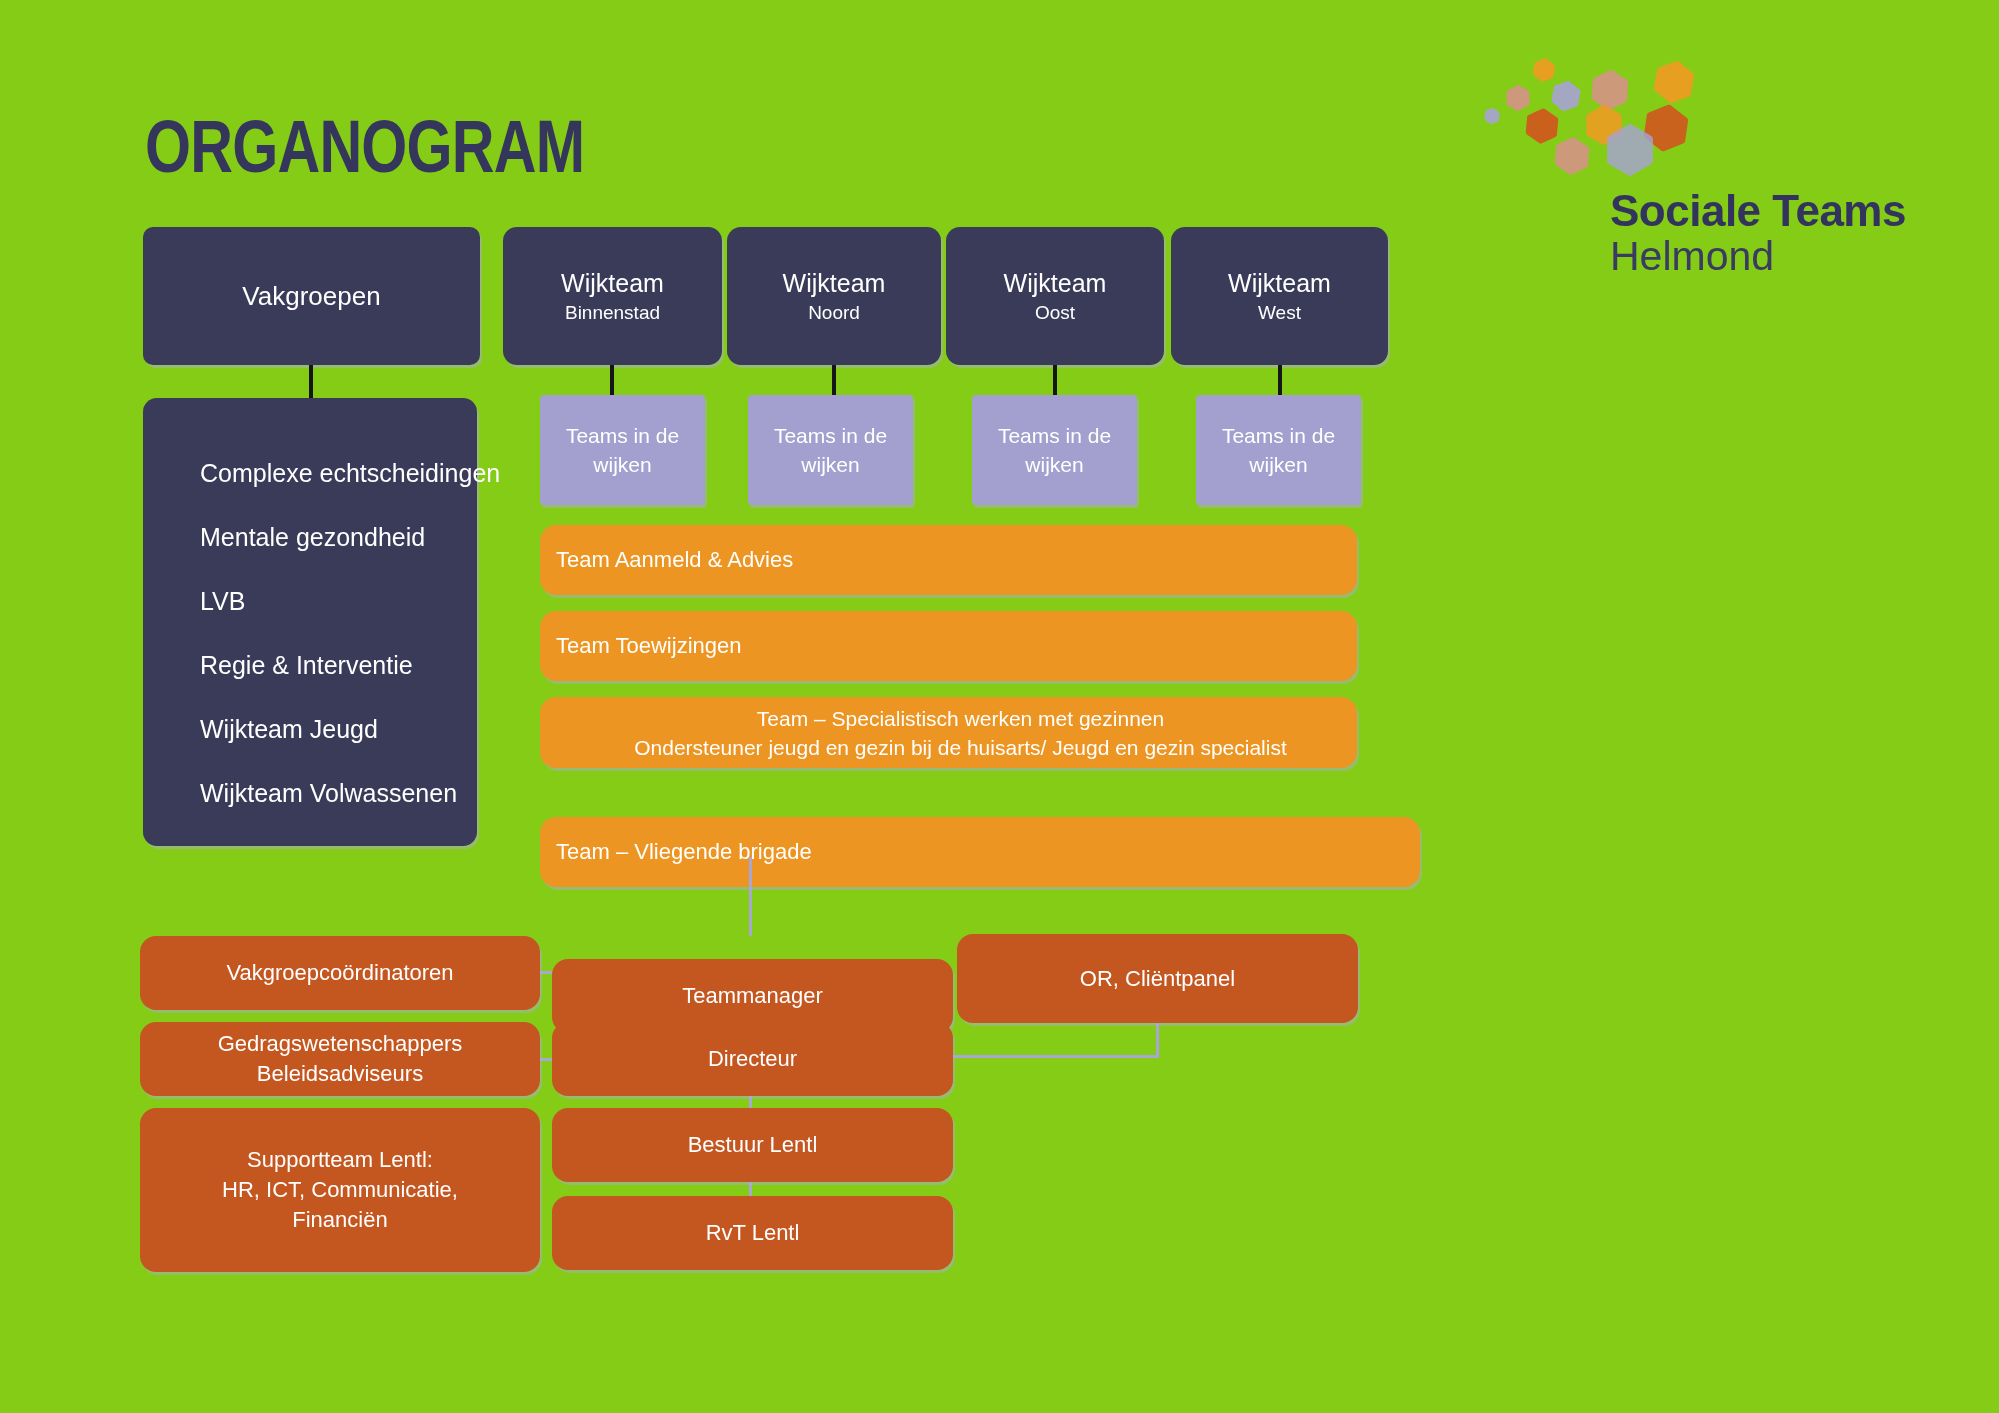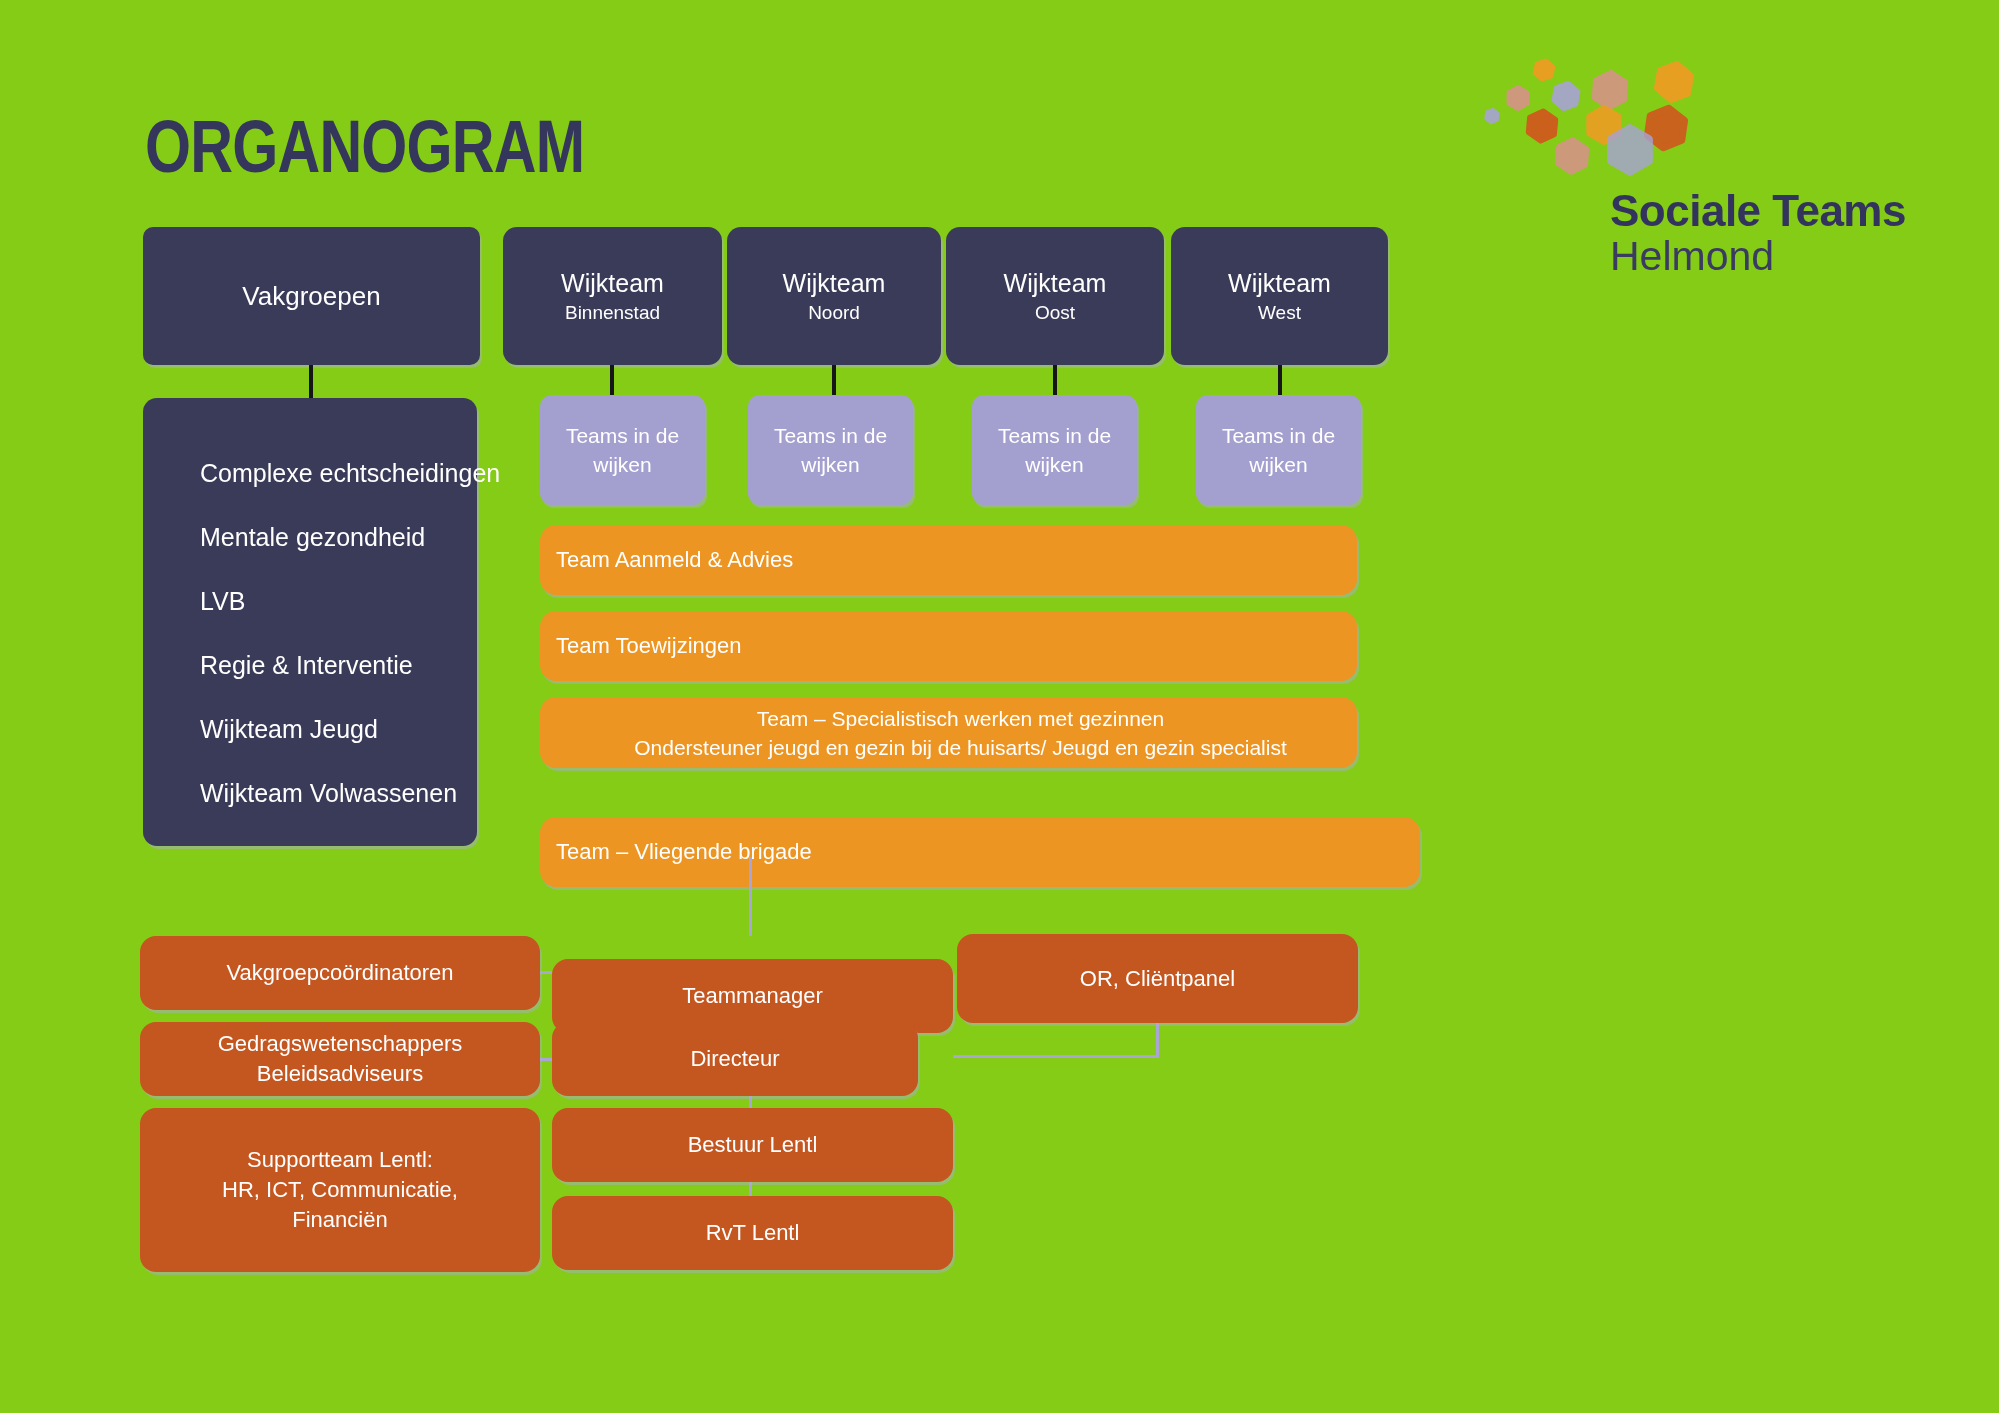--- a/index.html
+++ b/index.html
@@ -8,21 +8,21 @@
     font-family:"Liberation Sans", sans-serif;
   }
   .abs{position:absolute;box-sizing:border-box;}
   .box{
     position:absolute;box-sizing:border-box;color:#ffffff;
     display:flex;align-items:center;justify-content:center;
     text-align:center;
     box-shadow:2px 3px 0 rgba(174,171,216,0.45);
   }
   .navy{background:#3a3b59;border-radius:14px;}
-  .lavender{background:#a3a0cf;border-radius:12px;}
+  .lavender{background:#a3a0cf;border-radius:4px;}
   .orangebar{background:#ed9522;border-radius:16px;justify-content:flex-start;text-align:left;}
   .rust{background:#c45620;border-radius:16px;}
   .wt-title{font-size:25px;line-height:32px;}
   .wt-sub{font-size:19px;line-height:27px;}
   .vak-title{font-size:26px;}
   .listpanel{
     background:#3a3b59;border-radius:14px;color:#fff;
     padding:43px 18px 0 57px;box-shadow:2px 3px 0 rgba(174,171,216,0.45);
   }
   .listpanel .item{font-size:25px;line-height:64px;white-space:nowrap;}
@@ -154,21 +154,21 @@
   </div>
   <div class="box rust" style="left:140px;top:1108px;width:400px;height:164px;flex-direction:column;">
     <div class="rust-text">Supportteam Lentl:</div>
     <div class="rust-text">HR, ICT, Communicatie,</div>
     <div class="rust-text">Financiën</div>
   </div>
 
   <div class="box rust" style="left:552px;top:936px;width:401px;height:74px;margin-top:23px;">
     <div class="rust-text">Teammanager</div>
   </div>
-  <div class="box rust" style="left:552px;top:1022px;width:366px;height:74px;text-align:center;">
+  <div class="box rust" style="left:552px;top:1022px;width:401px;height:74px;text-align:center;">
     <div class="rust-text">Directeur</div>
   </div>
   <div class="box rust" style="left:552px;top:1108px;width:401px;height:74px;">
     <div class="rust-text">Bestuur Lentl</div>
   </div>
   <div class="box rust" style="left:552px;top:1196px;width:401px;height:74px;">
     <div class="rust-text">RvT Lentl</div>
   </div>
 
   <div class="box rust" style="left:957px;top:934px;width:401px;height:89px;">

